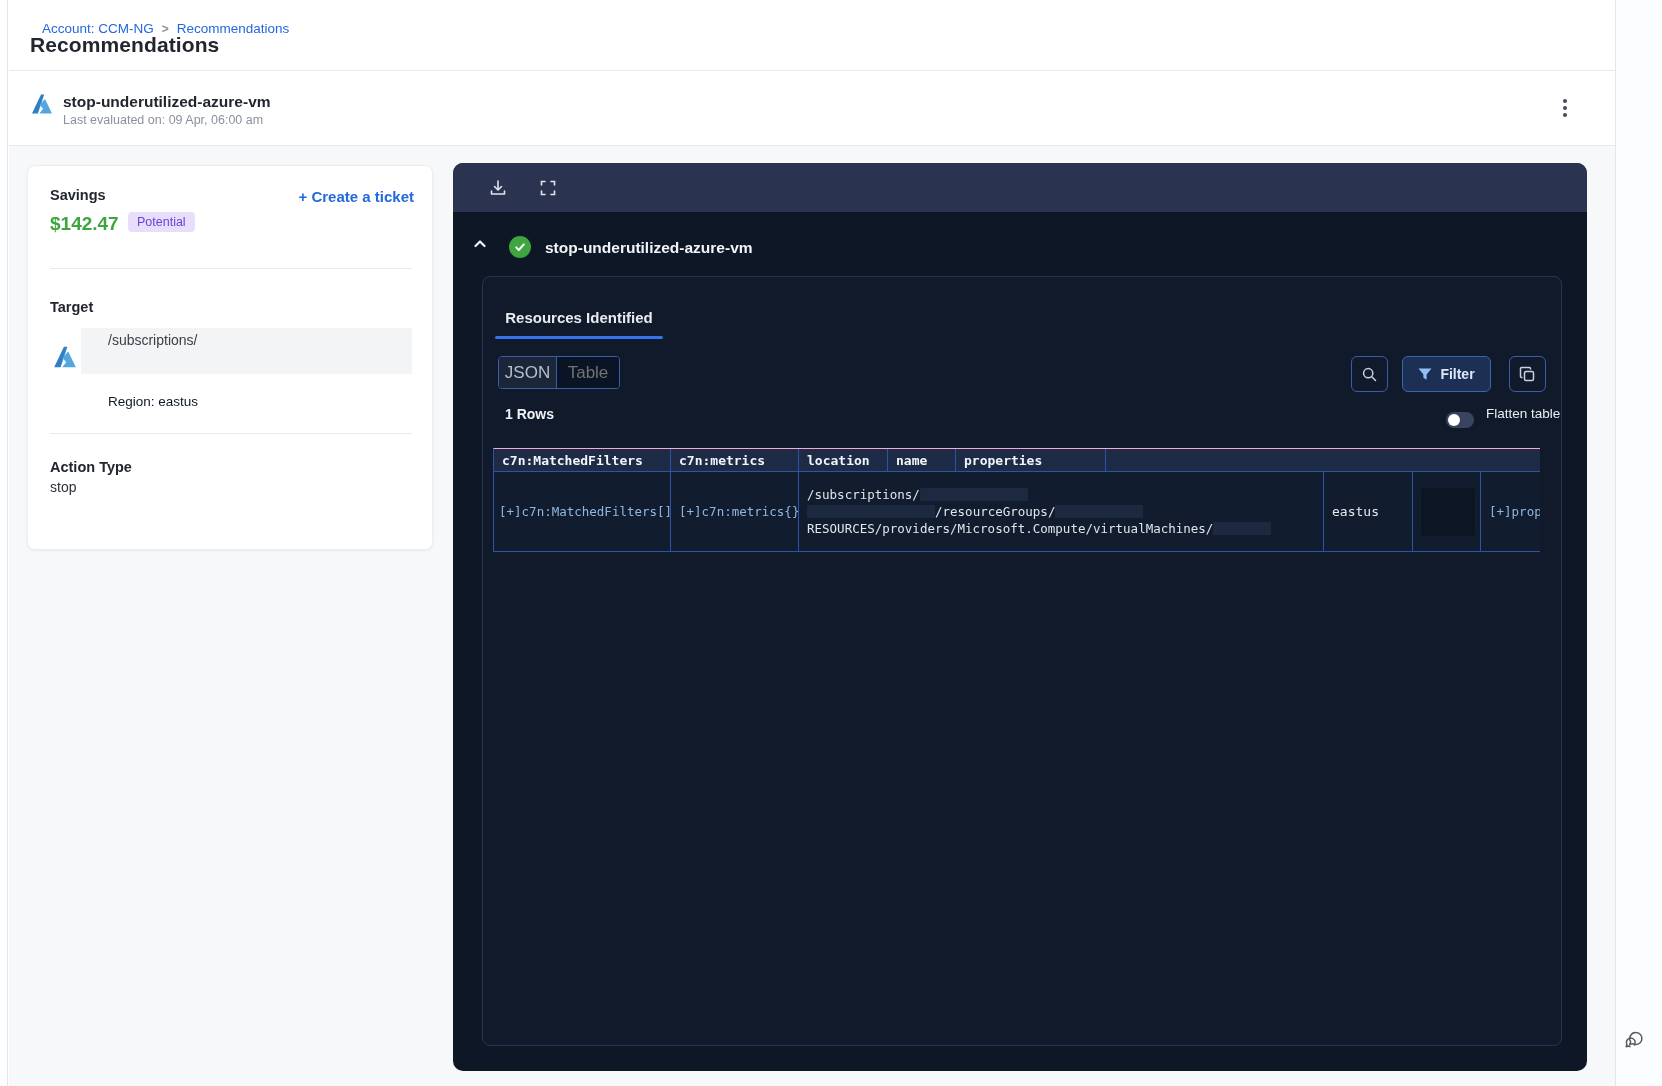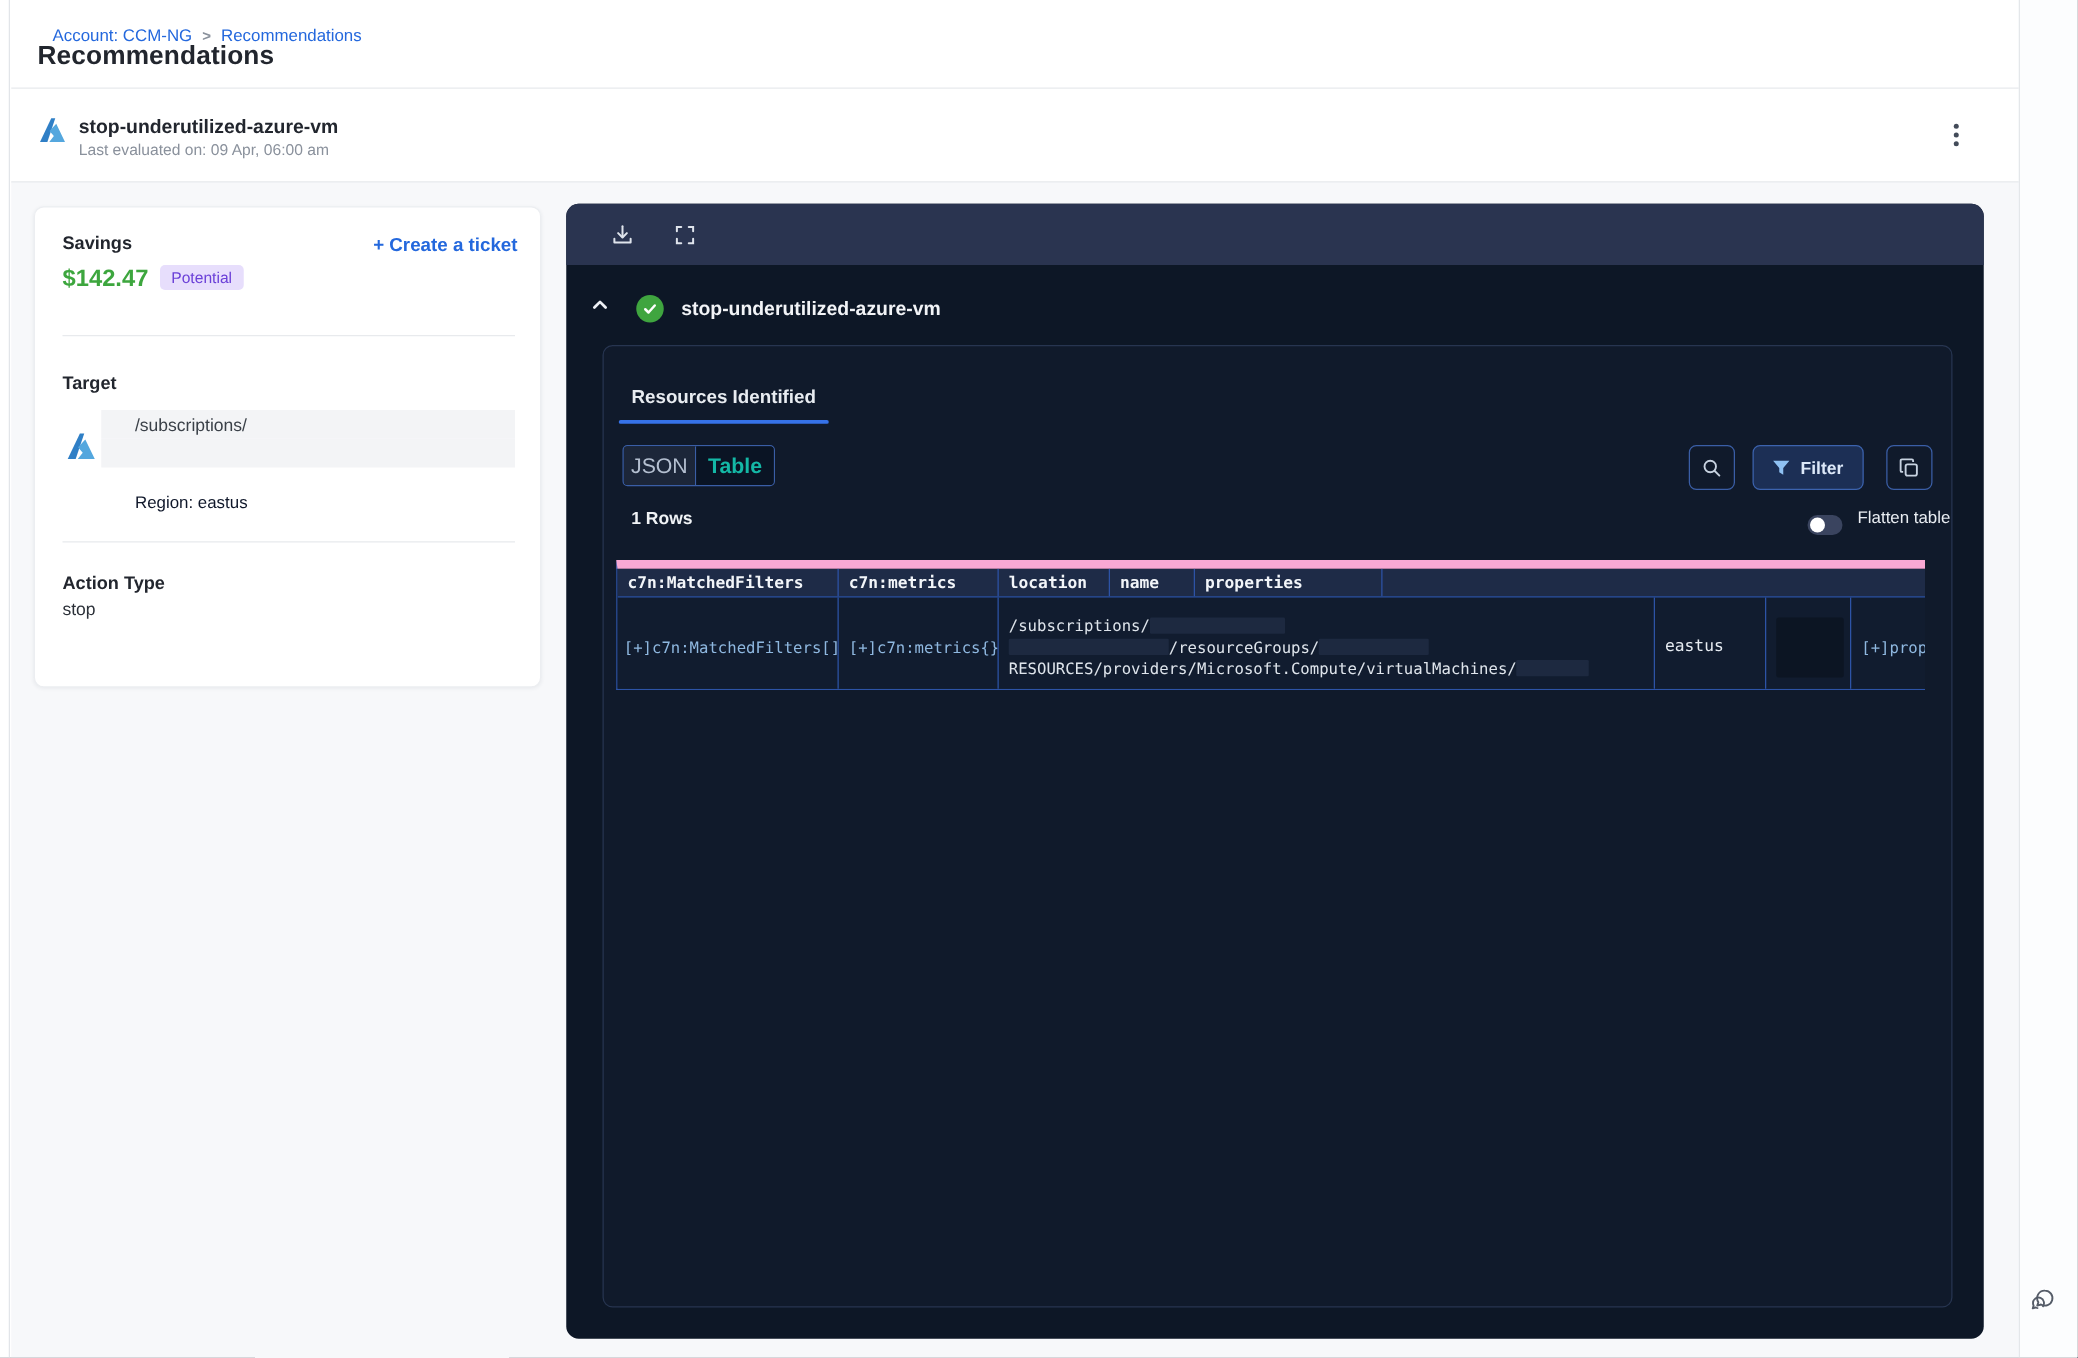--- a/index.html
+++ b/index.html
@@ -61,38 +61,38 @@
 
   .inner { left:482px; top:276px; width:1080px; height:770px; background:#101a2b; border:1px solid #273550; border-radius:8px; }
   .tab-item { left:495px; top:296px; width:168px; height:42px; background:none; border:none; cursor:pointer;
               font-family:"Liberation Sans", sans-serif; font-size:15px; font-weight:600; color:#e8ecf1; }
   .tab-underline { left:495px; top:336px; width:168px; height:3px; background:#3672e8; border-radius:2px; }
 
   .segmented { left:498px; top:356px; height:33px; display:flex; border:1px solid #3a5ea6; border-radius:4px; overflow:hidden; }
   .seg { height:100%; display:flex; align-items:center; justify-content:center; cursor:pointer; border:none;
          font-family:"Liberation Sans", sans-serif; font-size:17px; }
   .seg-json  { width:58px; background:#1c2639; color:#b4bfd0; border-right:1px solid #3a5ea6; }
-  .seg-table { width:62px; background:#0a1424; color:#14b8a6; font-weight:700; }
+  .seg-table { width:62px; background:#0a1424; color:#737373; font-weight:400; }
 
   .icon-btn { width:37px; height:36px; background:transparent; border:1px solid #3a5ea6; border-radius:6px;
               display:flex; align-items:center; justify-content:center; cursor:pointer; }
   .search-btn { left:1351px; top:356px; }
   .copy-btn   { left:1509px; top:356px; }
   .filter-btn { left:1402px; top:356px; width:89px; height:36px; background:#1c2f55; border:1px solid #3c63ae;
                 border-radius:6px; display:flex; align-items:center; justify-content:center; gap:8px; cursor:pointer;
                 font-family:"Liberation Sans", sans-serif; font-size:14px; font-weight:700; color:#dce8f8; }
 
   .rows-count { left:505px; top:406px; font-size:14px; font-weight:700; color:#f0f3f6; }
   .flatten-toggle { left:1446px; top:412px; width:28px; height:16px; background:#3a445f; border-radius:9px; border:none; cursor:pointer; position:absolute; }
   .flatten-toggle i { position:absolute; left:2px; top:2px; width:12px; height:12px; border-radius:50%; background:#fff; display:block; }
   .flatten-label { left:1486px; top:406px; font-size:13.5px; color:#e9edf2; }
 
   
   .tbl-wrap { left:493px; top:448px; width:1047px; height:104px; overflow:hidden;
-              border-left:1px solid #2d53a6; border-top:7px solid #f9a8d4; border-bottom:1px solid #2d53a6; }
+              border-left:1px solid #2d53a6; border-top:1px solid #f9a8d4; border-bottom:1px solid #2d53a6; }
   .tbl { width:1137px; font-family:"DejaVu Sans Mono", monospace; }
   .tr { display:flex; }
   .tr-head { height:22px; background:#1e2b47; }
   .tr-body { height:80px; background:#111c2f; border-top:1px solid #2d53a6; }
   .td { border-right:1px solid #2d53a6; display:flex; align-items:center; padding-left:8px; overflow:hidden; white-space:nowrap; }
   .td-head { font-size:13px; font-weight:700; color:#f2f5f9; }
   .c0 { width:177px; } .c1 { width:128px; } .c2 { width:525px; } .c3 { width:89px; } .c4 { width:68px; } .c5 { width:150px; }
   .accent { color:#8fb8e0; font-size:12.5px; }
   .cell-plain { color:#e6ebf1; font-size:13px; }
   .id-cell { display:flex; flex-direction:column; justify-content:center; align-items:flex-start; gap:0; }

